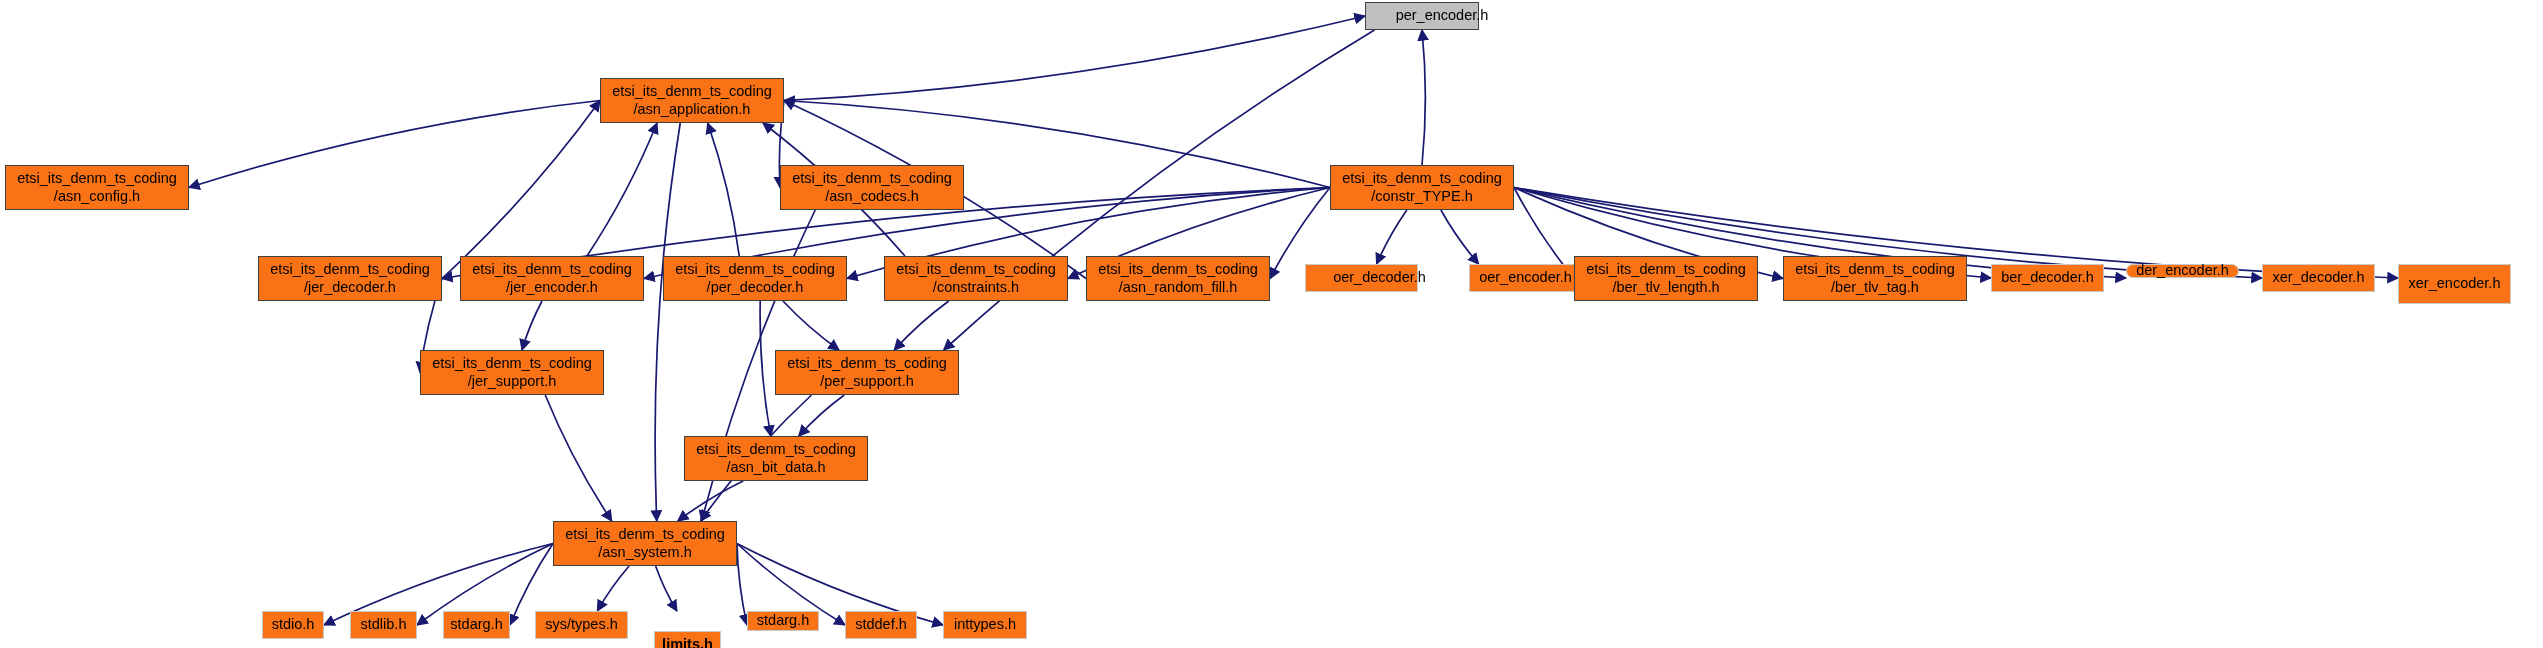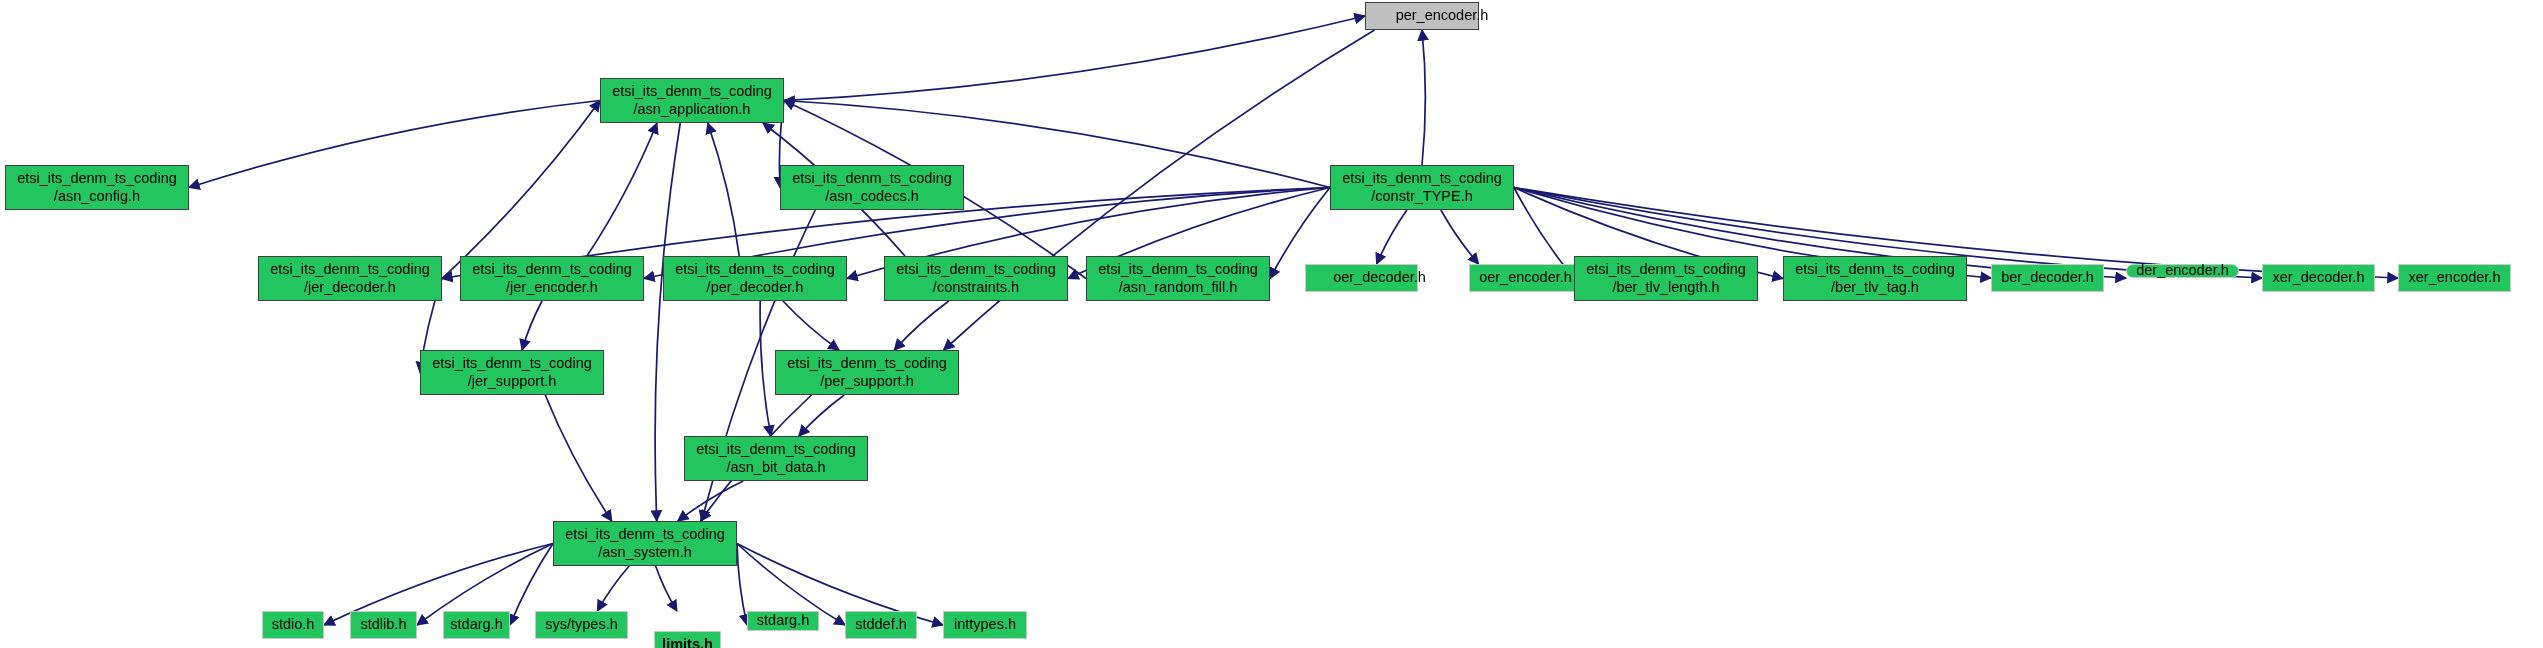--- a/index.html
+++ b/index.html
@@ -14,21 +14,21 @@
   }
   #edges{position:absolute;left:0;top:0;width:2543px;height:648px;}
   .node{
     position:absolute;
     box-sizing:border-box;
     display:flex;
     align-items:center;
     justify-content:center;
     text-align:center;
     color:#000000;
-    background:#22c55e;
+    background:#f97316;
     line-height:1.18;
     white-space:pre;
     z-index:5;
   }
   .node .lbl{display:block;}
   
   .n-dark{border:1.5px solid #404040;font-size:14.5px;}
   
   .n-light{border:1.5px solid #c8c8c8;font-size:14.5px;}
   
@@ -111,21 +111,21 @@
 /asn_random_fill.h</span></div>
     <div class="node n-light" style="left: 1305px; top: 264px; width: 113px; height: 28px; padding-left: 36px;"><span class="lbl">oer_decoder.h</span></div>
     <div class="node n-light" style="left: 1441px; top: 264px; width: 113px; height: 28px; margin-left: 28px;"><span class="lbl">oer_encoder.h</span></div>
     <div class="node n-dark" style="left: 1574px; top: 256px; width: 184px; height: 45px;"><span class="lbl">etsi_its_denm_ts_coding
 /ber_tlv_length.h</span></div>
     <div class="node n-dark" style="left: 1783px; top: 256px; width: 184px; height: 45px;"><span class="lbl">etsi_its_denm_ts_coding
 /ber_tlv_tag.h</span></div>
     <div class="node n-light" style="left: 1991px; top: 264px; width: 113px; height: 28px;"><span class="lbl">ber_decoder.h</span></div>
     <div class="node n-light" style="left: 2126px; top: 264px; width: 113px; height: 14px; border-radius: 14px;"><span class="lbl">der_encoder.h</span></div>
     <div class="node n-light" style="left: 2262px; top: 264px; width: 113px; height: 28px;"><span class="lbl">xer_decoder.h</span></div>
-    <div class="node n-light" style="left: 2398px; top: 264px; width: 113px; height: 28px;"><span class="lbl">xer_encoder.h</span></div>
+    <div class="node n-light" style="left: 2398px; top: 264px; width: 113px; height: 40px;"><span class="lbl">xer_encoder.h</span></div>
     <div class="node n-dark" style="left: 420px; top: 350px; width: 184px; height: 45px;"><span class="lbl">etsi_its_denm_ts_coding
 /jer_support.h</span></div>
     <div class="node n-dark" style="left: 775px; top: 350px; width: 184px; height: 45px;"><span class="lbl">etsi_its_denm_ts_coding
 /per_support.h</span></div>
     <div class="node n-dark" style="left: 684px; top: 436px; width: 184px; height: 45px;"><span class="lbl">etsi_its_denm_ts_coding
 /asn_bit_data.h</span></div>
     <div class="node n-dark" style="left: 553px; top: 521px; width: 184px; height: 45px;"><span class="lbl">etsi_its_denm_ts_coding
 /asn_system.h</span></div>
     <div class="node n-light" style="left: 262px; top: 611px; width: 62px; height: 28px;"><span class="lbl">stdio.h</span></div>
     <div class="node n-light" style="left: 350px; top: 611px; width: 67px; height: 28px;"><span class="lbl">stdlib.h</span></div>

